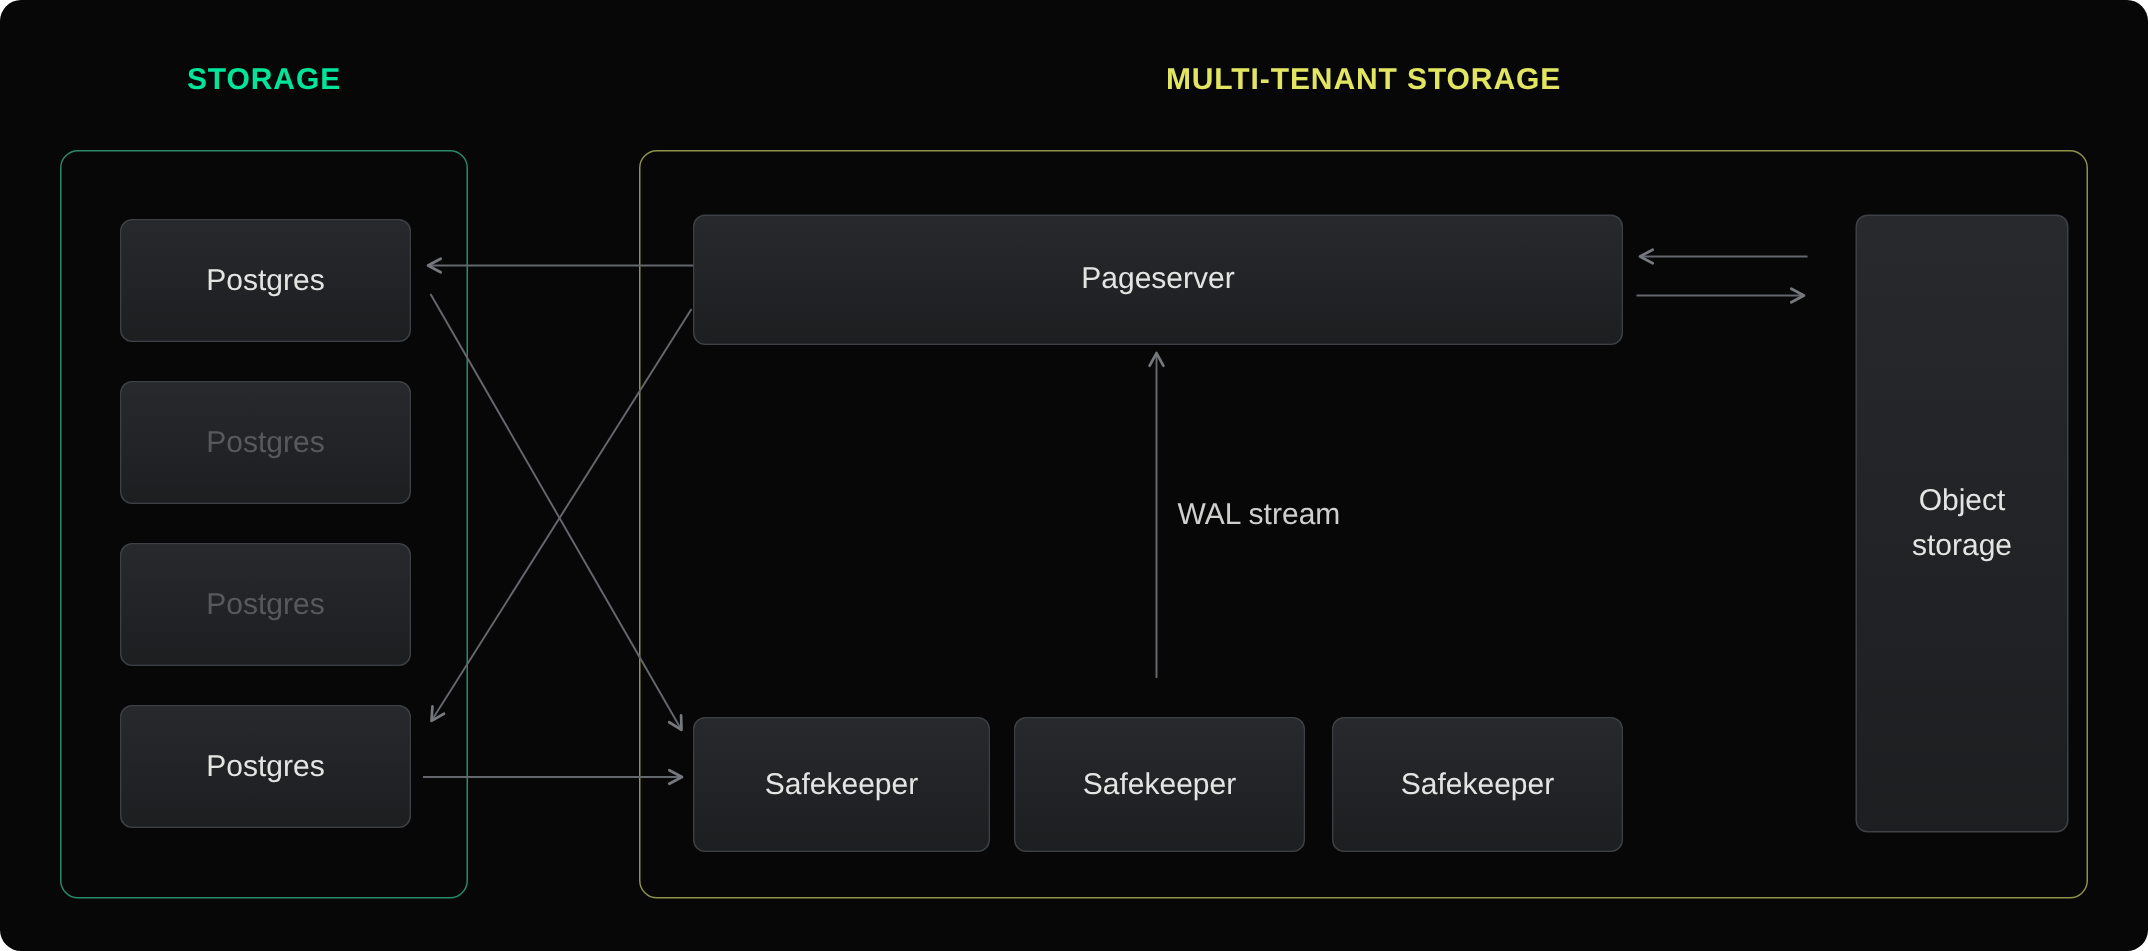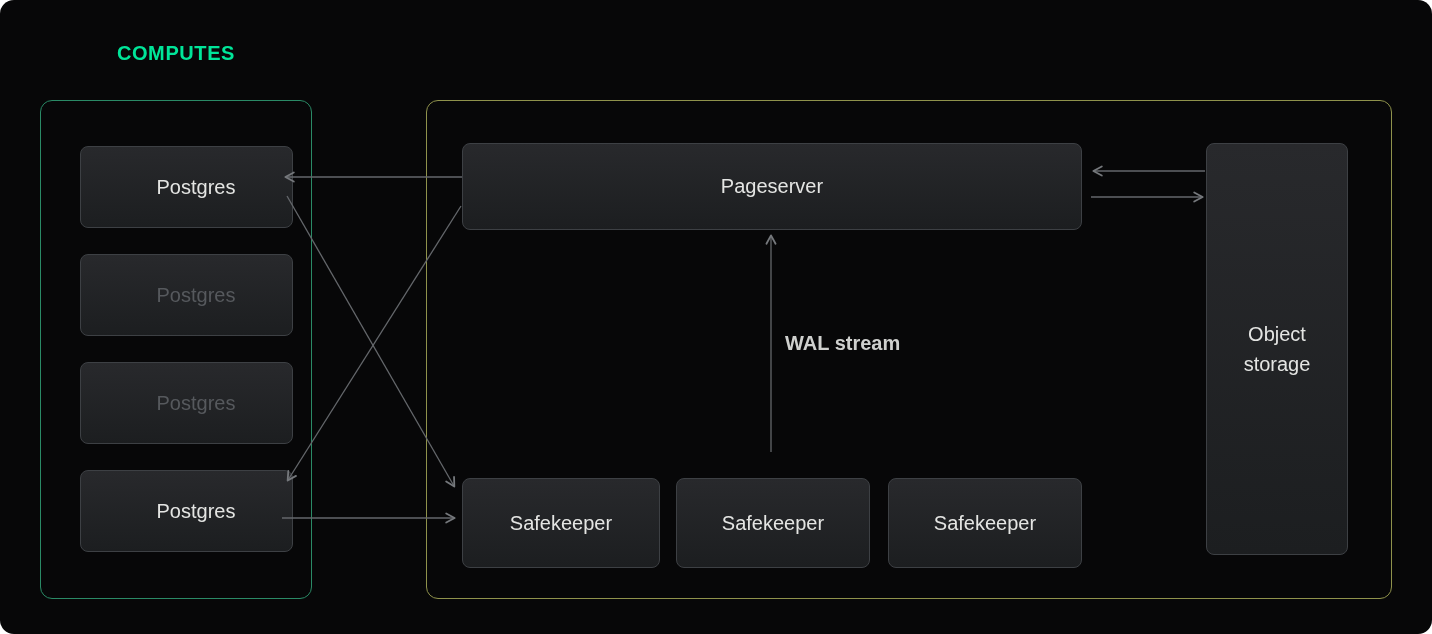--- a/index.html
+++ b/index.html
@@ -57,63 +57,63 @@
     justify-content: center;
     background: linear-gradient(180deg, #28292c 0%, #1c1e20 100%);
     border: 1px solid #3d4044;
     border-radius: 8px;
     color: #e4e5e3;
     font-size: 20px;
     z-index: 2;
     text-align: center;
   }
   .node.dimmed { color: #56595d; }
-  .pg  { left: 80px; width: 192px; height: 80px; padding-left: 19px; }
+  .pg  { left: 80px; width: 192px; height: 80px; }
   .pg1 { top: 146px; }
   .pg2 { top: 254px; }
   .pg3 { top: 362px; }
   .pg4 { top: 470px; }
   .pageserver { left: 462px; top: 143px; width: 618px; height: 85px; text-align: center; }
   .sk  { top: 466px; height: 88px; margin-top: 12px; }
   .sk1 { left: 462px; width: 196px; }
   .sk2 { left: 676px; width: 192px; }
   .sk3 { left: 888px; width: 192px; }
   .object-storage {
-    left: 1206px; top: 143px;
+    left: 1237px; top: 143px;
     width: 140px; height: 410px;
   }
   .os-label {
     display: block;
     line-height: 1.5;
     padding: 0 22px;
   }
   .wal-label {
     position: absolute;
     left: 785px;
     top: 332px;
     font-size: 20px;
     color: #cfd0ce;
     z-index: 3;
     white-space: nowrap;
-    font-weight: bold;
   }
   .arrows {
     position: absolute;
     left: 0; top: 0;
     width: 1432px; height: 634px;
     z-index: 4;
     pointer-events: none;
   }
 </style>
 </head>
 <body>
 
 <div class="diagram">
 
-  <div class="section-title computes">COMPUTES</div>
+  <div class="section-title computes">STORAGE</div>
+  <div class="section-title storage">MULTI-TENANT STORAGE</div>
 
   <div class="panel computes-panel"></div>
   <div class="panel storage-panel"></div>
 
   <div class="node pg pg1">Postgres</div>
   <div class="node pg pg2 dimmed">Postgres</div>
   <div class="node pg pg3 dimmed">Postgres</div>
   <div class="node pg pg4">Postgres</div>
 
   <div class="node pageserver">Pageserver</div>

